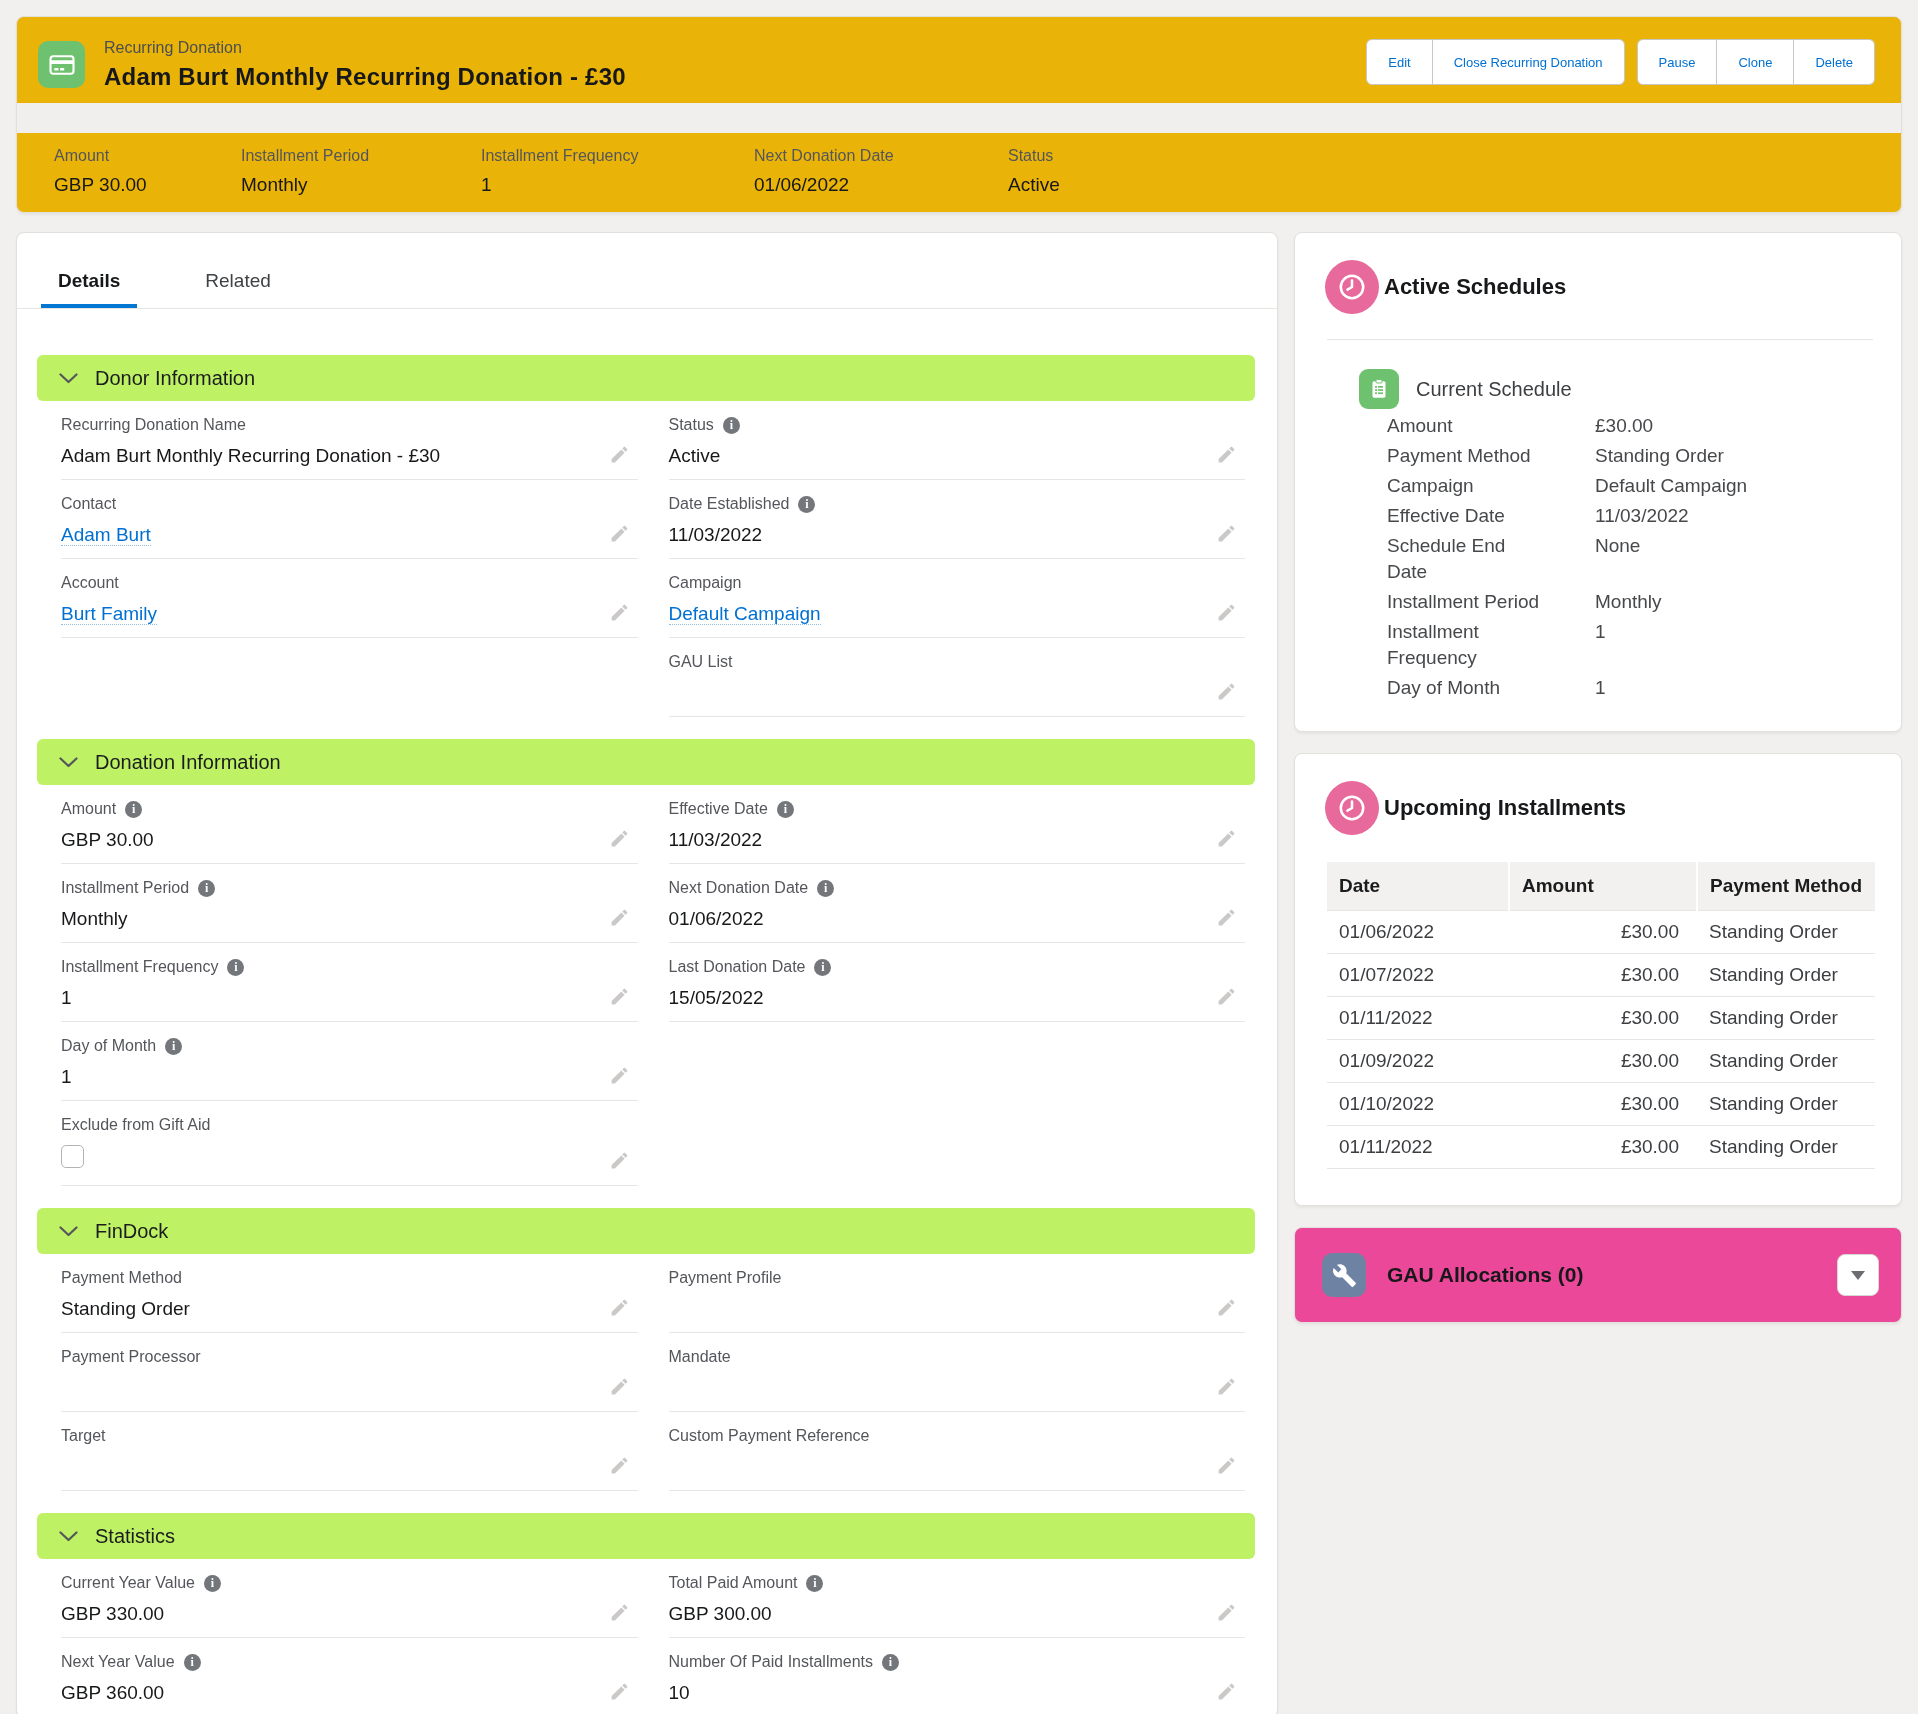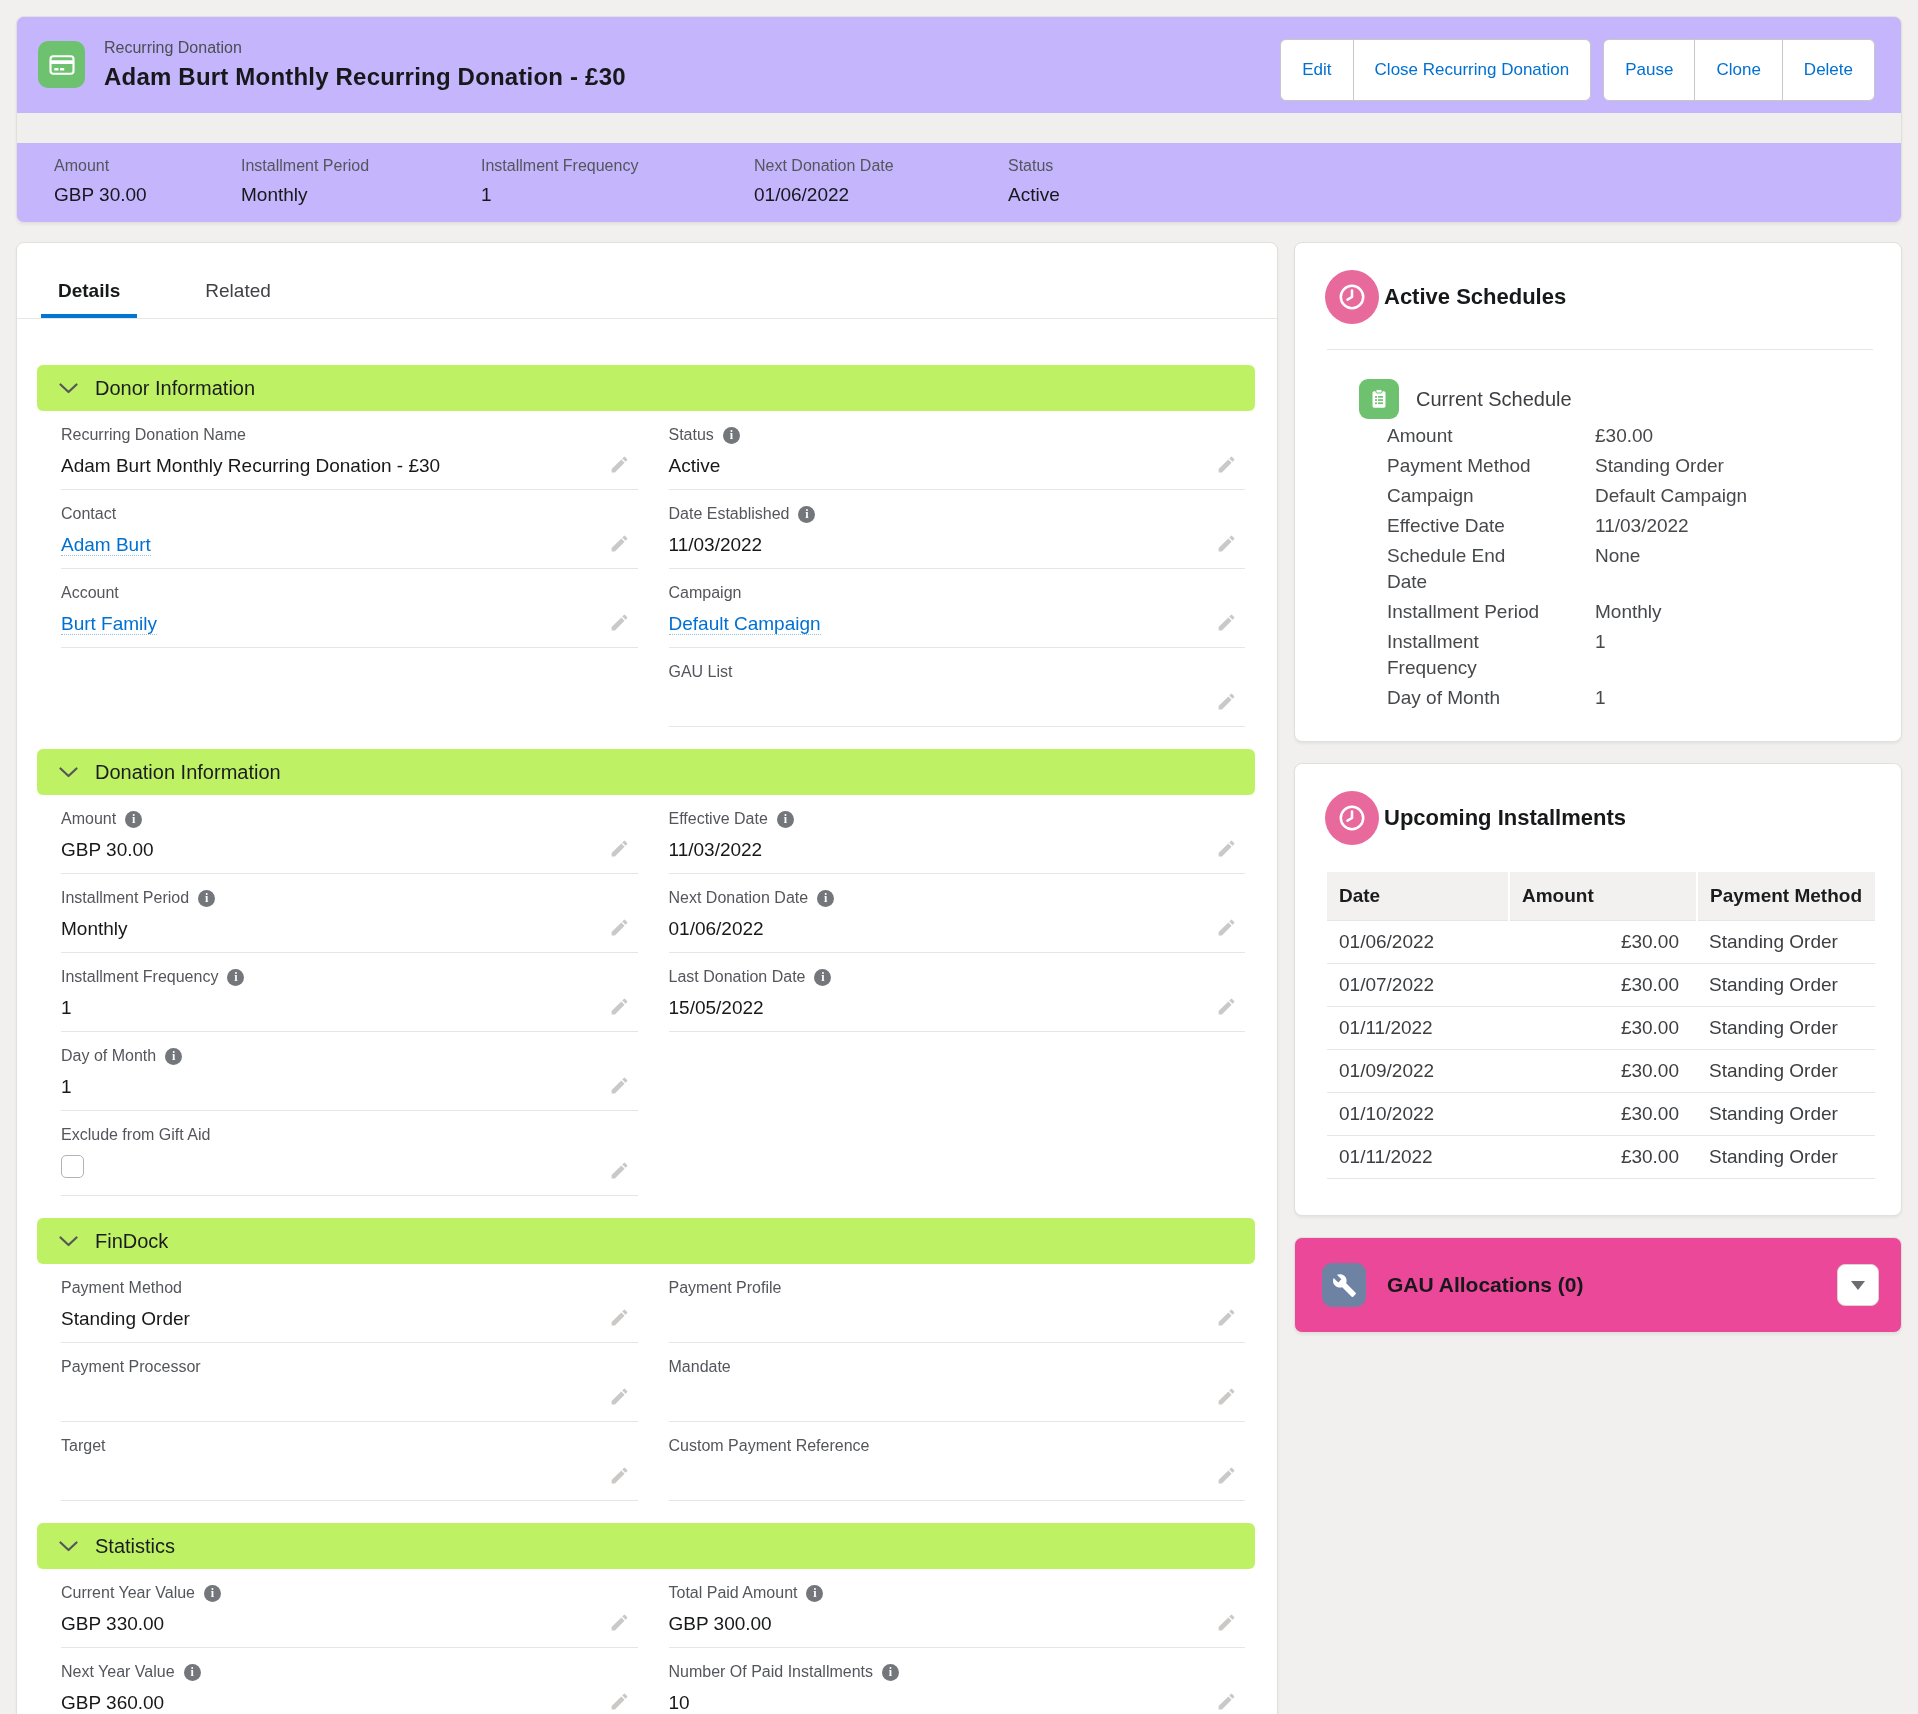--- a/index.html
+++ b/index.html
@@ -5,29 +5,29 @@
   * { box-sizing: border-box; margin: 0; padding: 0; }
   html,body { width:1918px; height:1714px; overflow:hidden; }
   body {
     background:#f1f0ee;
     font-family:"Liberation Sans","DejaVu Sans",sans-serif;
     color:#17181a;
   }
   .wrap { padding:16px; }
 
   
-  .hdr-card { background:#c4b5fd; border:1px solid #e2e0dd; border-radius:8px; box-shadow:0 2px 3px rgba(0,0,0,.05); }
+  .hdr-card { background:#eab308; border:1px solid #e2e0dd; border-radius:8px; box-shadow:0 2px 3px rgba(0,0,0,.05); }
   .hdr-top { display:flex; align-items:flex-start; padding:20px 26px 12px 21px; }
   .entity-icon { width:47px; height:47px; border-radius:10px; background:#6ec16e; display:flex; align-items:center; justify-content:center; margin-top:4px; flex:none; }
   .hdr-titles { margin-left:19px; }
   .entity-label { font-size:16px; color:#4c4e52; margin-top:2px; }
   .record-title { font-size:24px; font-weight:bold; color:#17181a; margin-top:6px; letter-spacing:.2px; }
   .actions { margin-left:auto; display:flex; gap:12px; margin-top:2px; }
   .btn-group { display:flex; }
-  .btn { height:62px; padding:0 21px; background:#fff; border:1px solid #c9c7c5; border-left-width:0; color:#0070d2; font-size:17px; font-family:inherit; cursor:pointer; white-space:nowrap; }
+  .btn { height:46px; padding:0 21px; background:#fff; border:1px solid #c9c7c5; border-left-width:0; color:#0070d2; font-size:13px; font-family:inherit; cursor:pointer; white-space:nowrap; }
   .btn:first-child { border-left-width:1px; border-radius:6px 0 0 6px; }
   .btn:last-child { border-radius:0 6px 6px 0; }
   .btn:first-child:last-child { border-radius:6px; }
   .hdr-strip { height:30px; background:#f0efed; }
   .highlights { display:grid; grid-template-columns:187px 240px 273px 254px auto; padding:13px 20px 16px 37px; }
   .hl-label { font-size:16px; color:#54565b; line-height:19px; }
   .hl-value { font-size:19px; color:#17181a; margin-top:9px; line-height:22px; }
 
   
   .content { display:flex; gap:16px; margin-top:19px; align-items:flex-start; }

